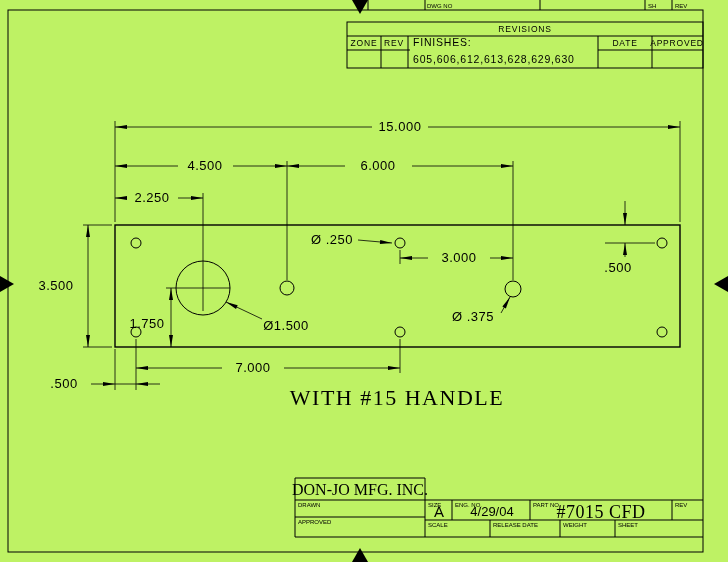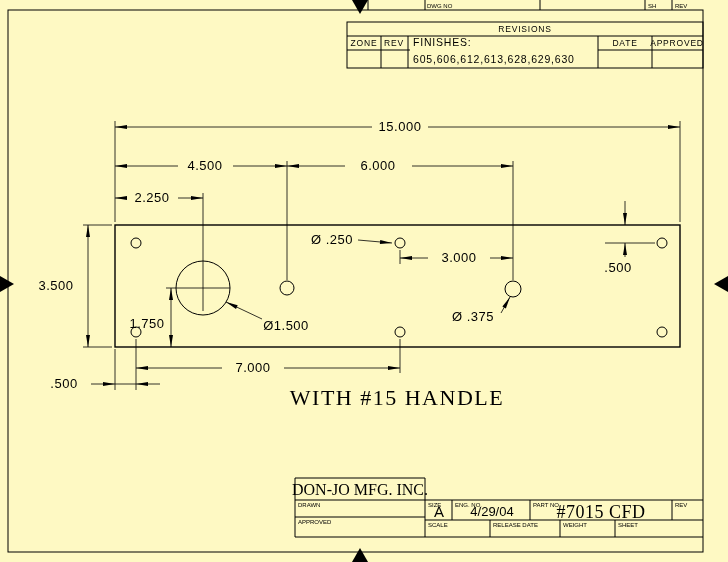--- a/index.html
+++ b/index.html
@@ -1,16 +1,16 @@
 <!DOCTYPE html>
 <html><head>
 <meta charset="utf-8">
 <style>
   html,body { margin:0; padding:0; background:#fff; }
-  .stage { width:728px; height:562px; position:relative; background:#fef9c3; }
+  .stage { width:728px; height:562px; position:relative; background:#bef264; }
   svg { display:block; }
   .ln  { stroke:#000; stroke-width:1;   fill:none; }
   .lnk { stroke:#000; stroke-width:1.4; fill:none; }
   .x   { stroke:#000; stroke-width:0.8; fill:none; }
   .d   { stroke:#000; stroke-width:0.8; fill:none; }
   text { fill:#000; }
   .t-dim     { font:13px "Liberation Sans", sans-serif; letter-spacing:0.5px; }
   .t-tiny    { font:6px "Liberation Sans", sans-serif; }
   .t-small   { font:8.5px "Liberation Sans", sans-serif; letter-spacing:0.8px; }
   .t-fin     { font:10.5px "Liberation Sans", sans-serif; letter-spacing:0.8px; }

